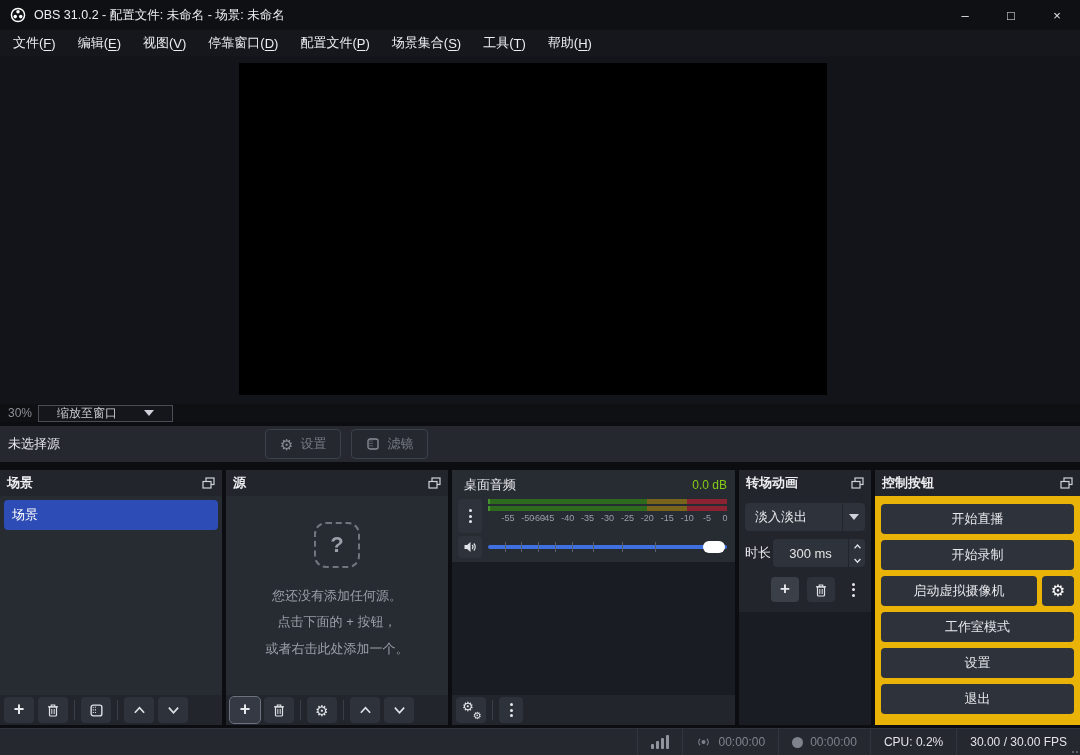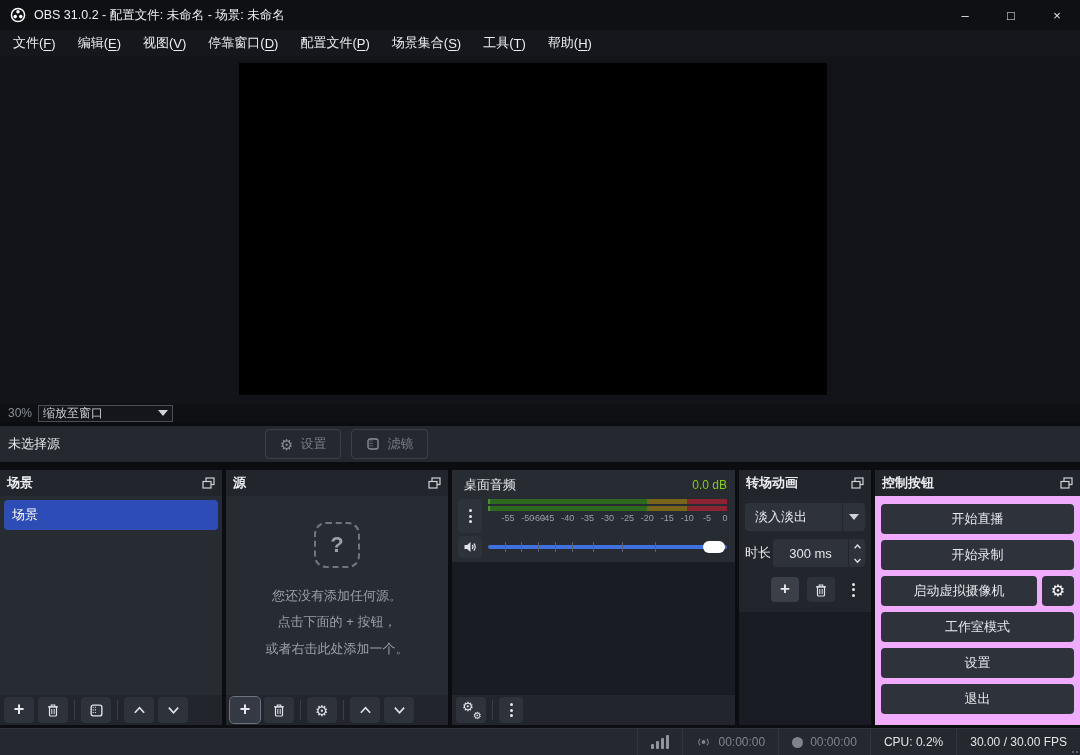--- a/index.html
+++ b/index.html
@@ -22,21 +22,21 @@
   .menu-item { padding:0 11px; font-size:13px; height:26px; display:flex; align-items:center; color:#eceef2; }
   .menu-item u { text-underline-offset:2px; }
 
   
   .main { position:absolute; left:0; top:56px; width:1080px; height:348px; background:#131419; }
   .canvas { position:absolute; left:239px; top:7px; width:588px; height:332px; background:#000; }
   .zoomrow { position:absolute; left:0; top:404px; width:1080px; height:18px; background:#0f1014;
              display:flex; align-items:center; }
   .zoom-pct { font-size:12px; color:#8a8f98; margin:0 6px 0 8px; }
   .zoom-combo { width:135px; height:17px; background:#15161b; border:1px solid #4a4e57;
-                display:flex; align-items:center; font-size:12px; color:#c9ccd2; padding:0 4px; }
+                display:flex; align-items:center; font-size:12px; color:#c9ccd2; padding:0 18px; }
   .caret-down { width:0; height:0; border-left:5px solid transparent; border-right:5px solid transparent;
                 border-top:6px solid #cfd2d8; margin-left:auto; }
 
   
   .divider-h { position:absolute; left:0; width:1080px; background:#0c0d10; }
   .srctoolbar { position:absolute; left:0; top:426px; width:1080px; height:36px; background:#25282f;
                 display:flex; align-items:center; }
   .no-source { font-size:13px; color:#e6e8ec; margin-left:8px; }
   .st-btn { height:30px; border:1px solid #3c4049; border-radius:4px; background:transparent;
             display:flex; align-items:center; gap:7px; padding:0 14px; margin-left:10px;
@@ -113,21 +113,21 @@
   .spin-btns { width:17px; border-left:1px solid #22252b; display:flex; flex-direction:column; }
   .spin-btn { flex:1; display:flex; align-items:center; justify-content:center; }
   .tr-btnrow { display:flex; align-items:center; gap:8px; margin-top:10px; justify-content:flex-end; padding-right:2px; }
   .tr-btn { width:28px; height:25px; border-radius:4px; background:#2e323a; display:flex;
             align-items:center; justify-content:center; }
   .tr-btn.lighter { background:#3a3f48; }
   .tr-btn.bare { background:transparent; width:20px; }
   .trans-dark { flex:1; background:#191c22; margin:10px -6px 0 -6px; }
 
   
-  .controls-body { background:#f0abfc; padding:8px 6px; display:flex; flex-direction:column; gap:6px; }
+  .controls-body { background:#eab308; padding:8px 6px; display:flex; flex-direction:column; gap:6px; }
   .ctl-btn { height:30px; background:#2e323a; border-radius:4px; display:flex; align-items:center;
              justify-content:center; font-size:13px; color:#e6e8ec; }
   .ctl-row { display:flex; gap:5px; }
   .ctl-row .ctl-btn.wide { flex:1; }
   .ctl-btn.square { width:32px; flex:none; }
   .ctl-btn .gear { font-size:16px; line-height:1; color:#fff; }
 
   
   .statusbar { position:absolute; left:0; top:728px; width:1080px; height:27px; background:#25282f;
                border-top:1px solid #2f333b; display:flex; align-items:center; justify-content:flex-end; }

